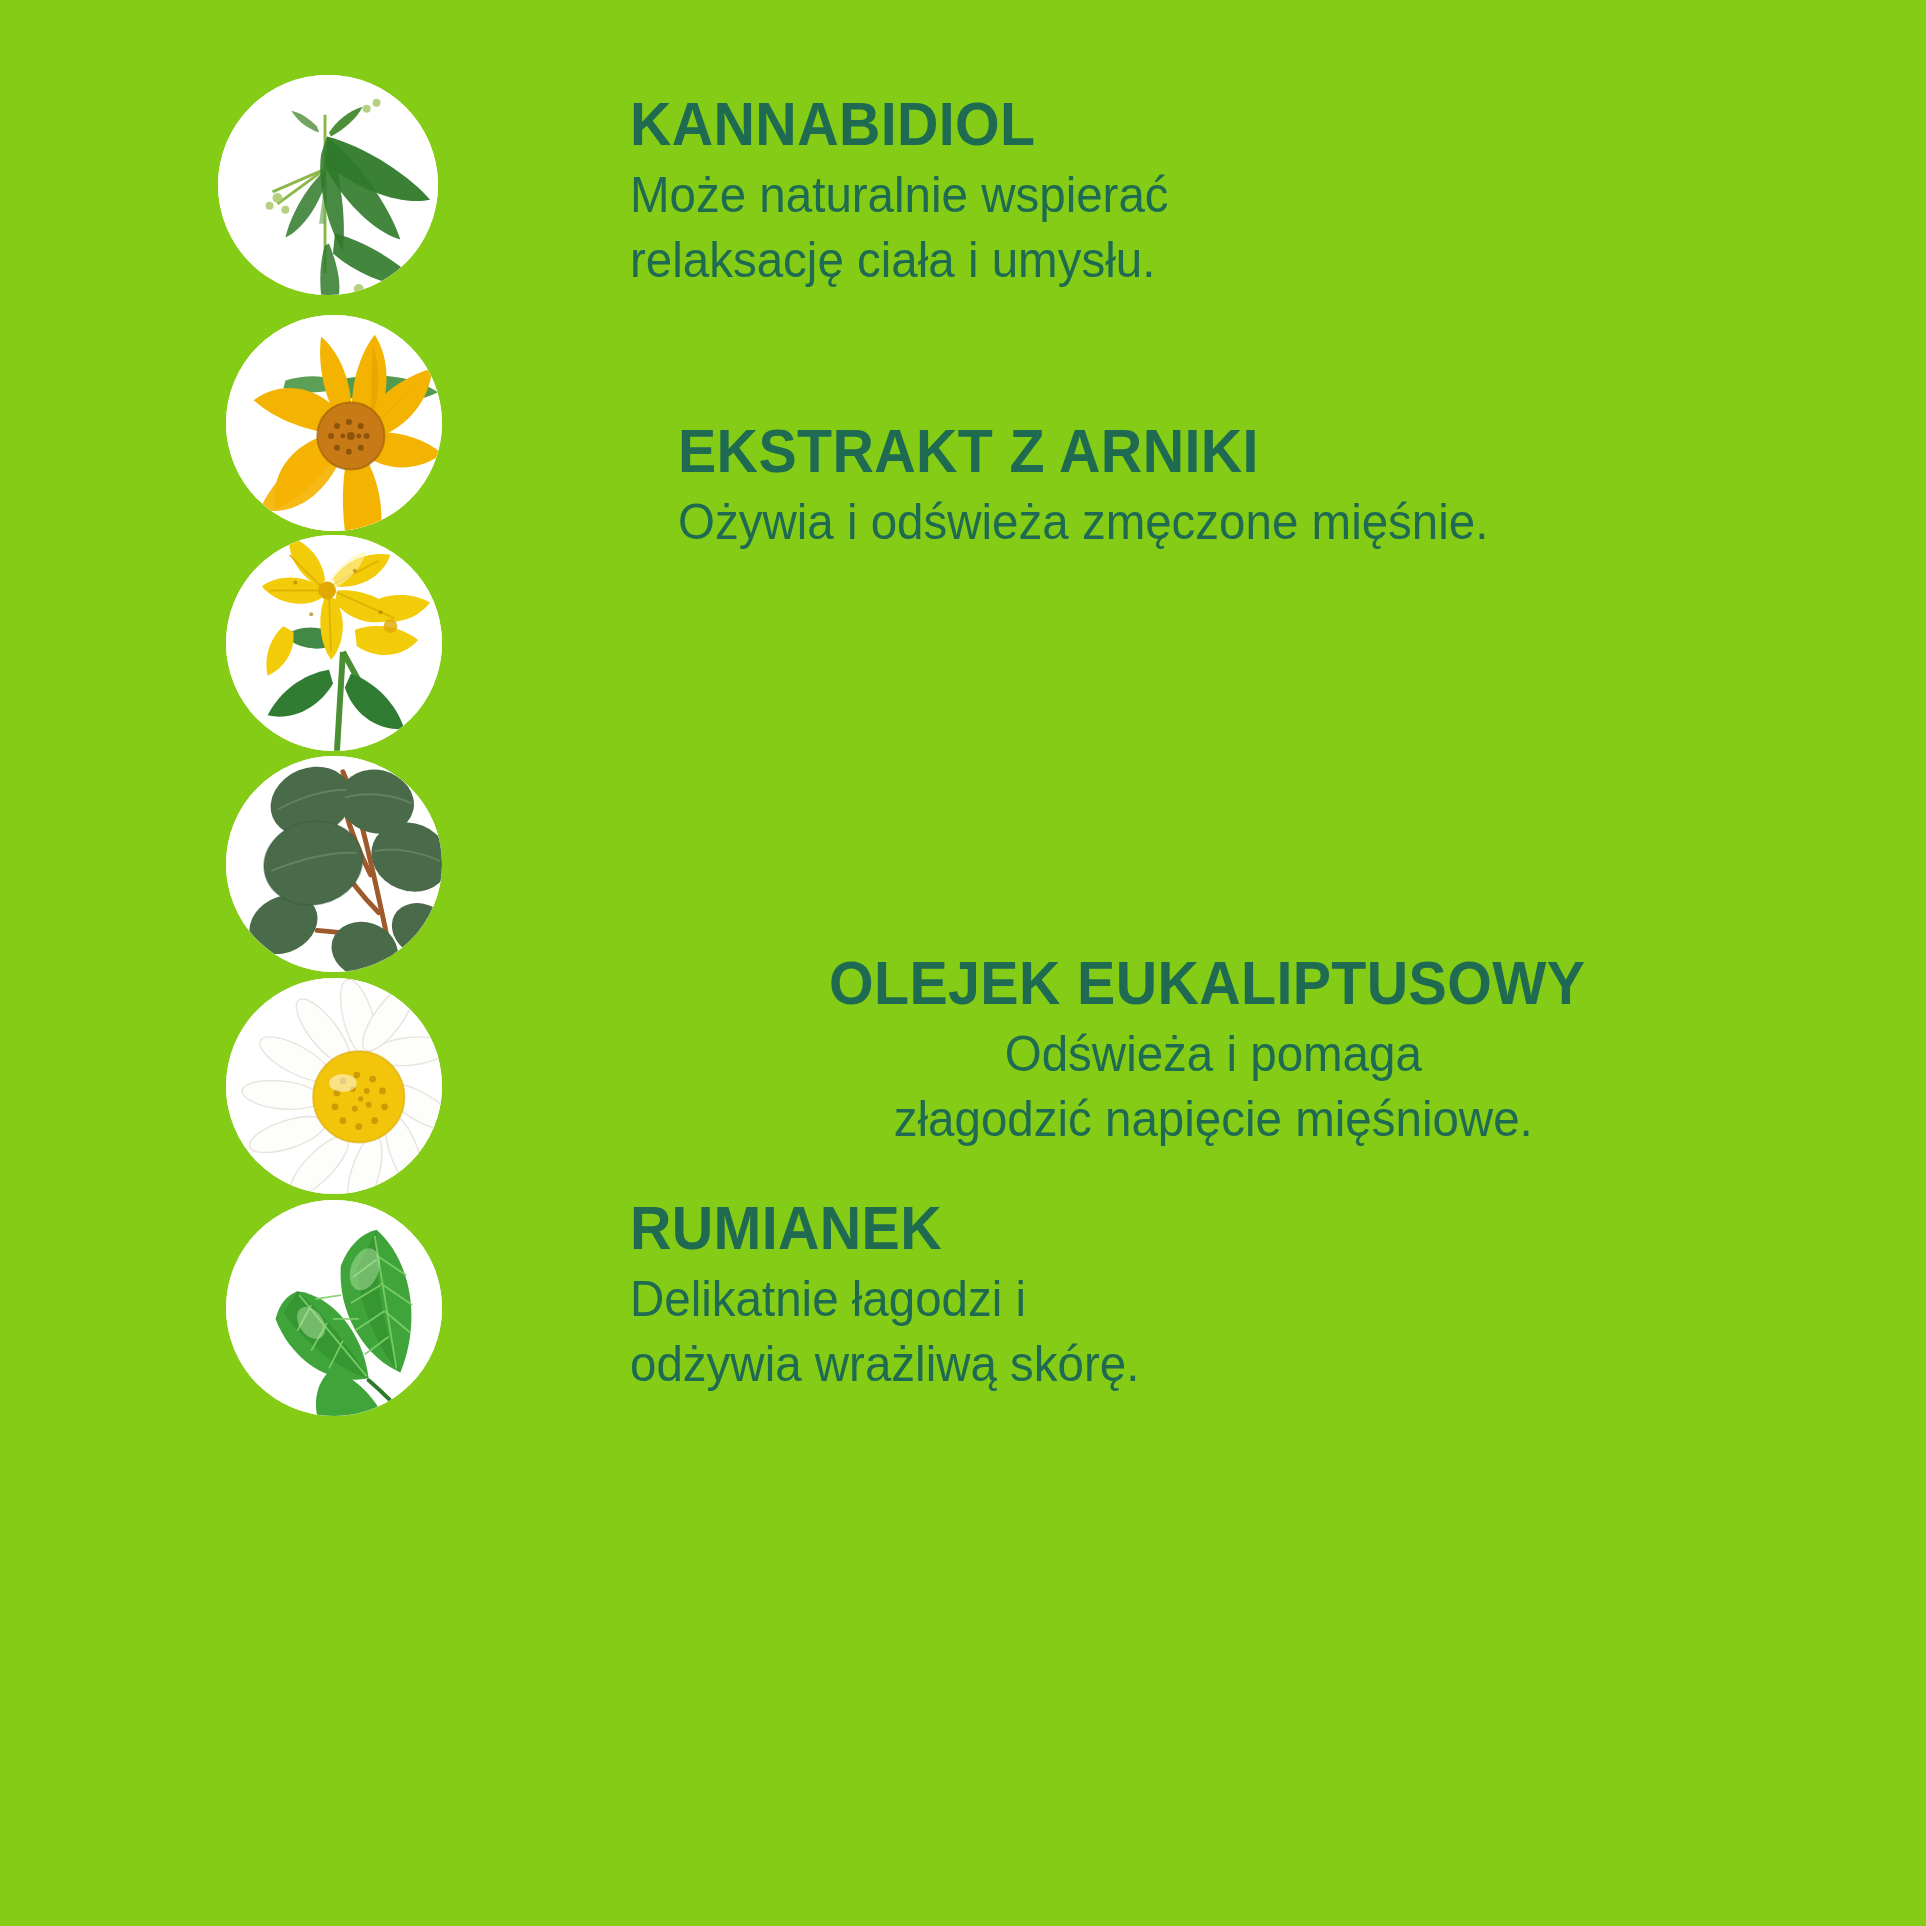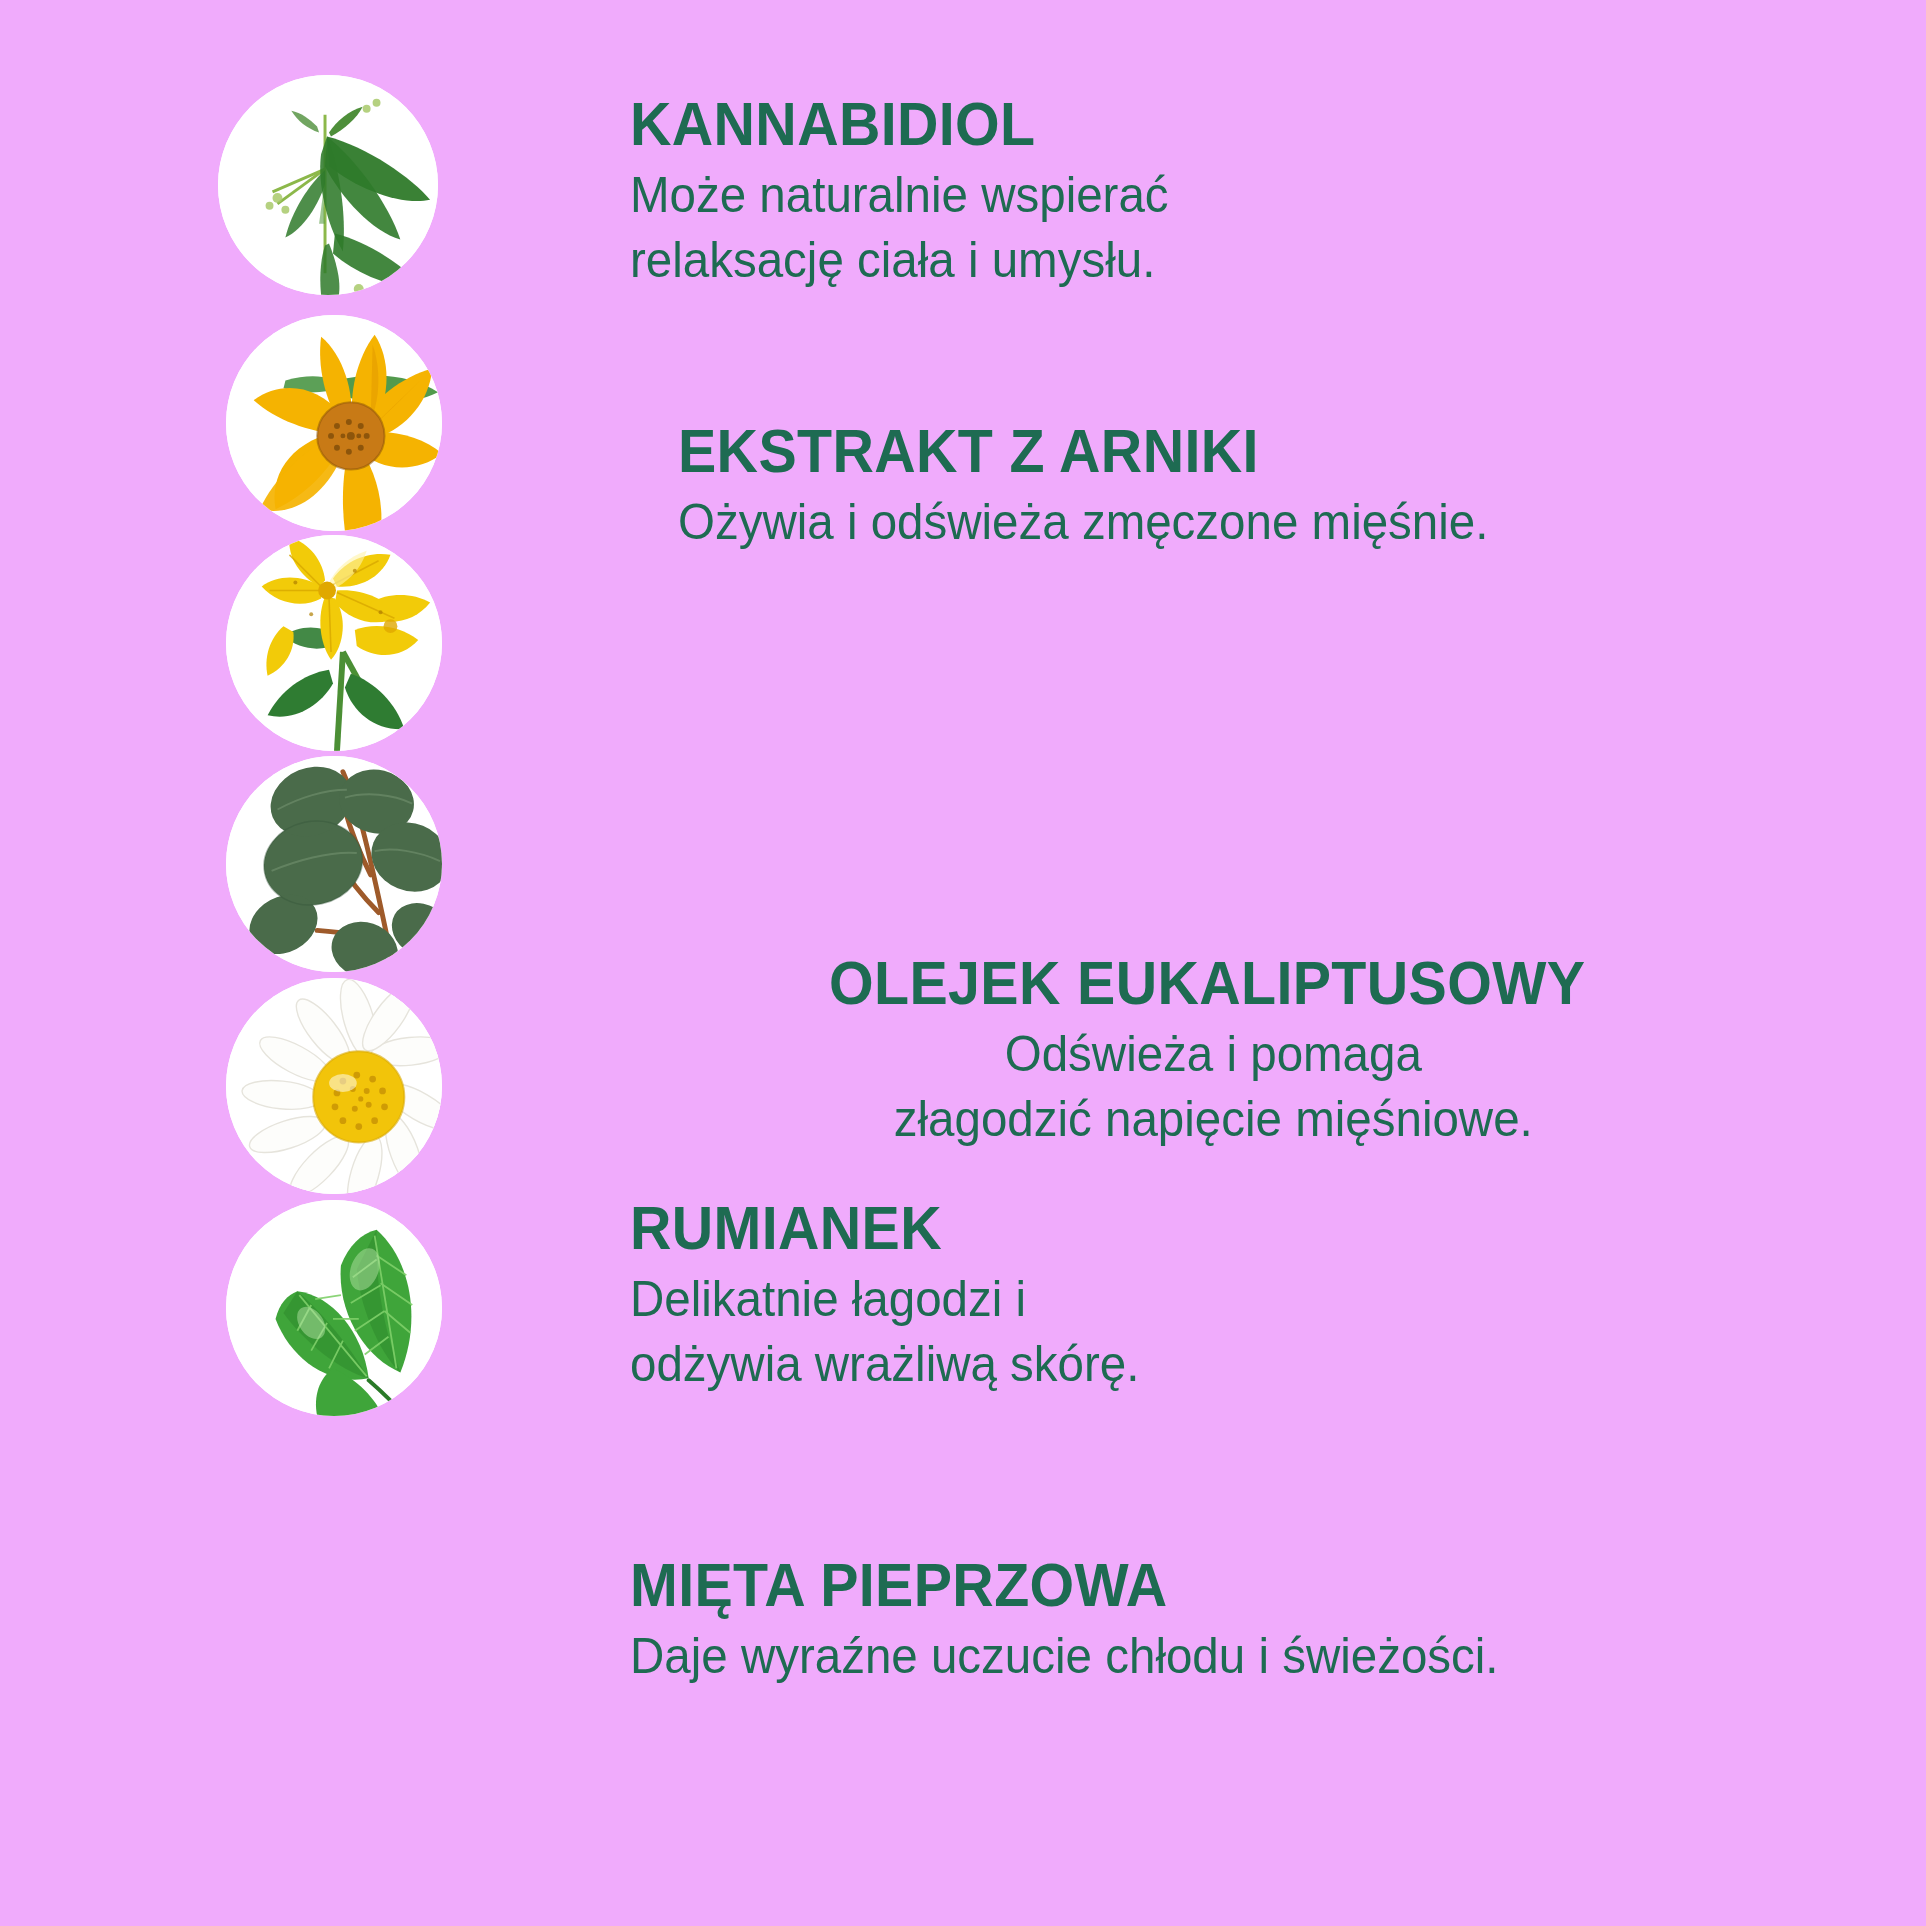--- a/index.html
+++ b/index.html
@@ -6,21 +6,21 @@
   body{
     width:1927px;height:1927px;
     background:#e8ece0;
     font-family:"Liberation Sans", sans-serif;
     overflow:hidden;
     position:relative;
   }
   #board{
     position:relative;
     width:1927px;height:1927px;
-    background:#f0abfc;
+    background:#84cc16;
   }
   .badge{
     position:absolute;
     border-radius:50%;
     background:#ffffff;
     overflow:hidden;
   }
   .badge svg{display:block;width:100%;height:100%;}
   .txt{
     position:absolute;
@@ -289,19 +289,15 @@
       </g>
       <g stroke="#2a7a28" stroke-width="4" fill="none" stroke-linecap="round">
         <path d="M144 182 C160 196 172 208 180 218"></path>
       </g>
       <g fill="#bfe8b0" opacity="0.45">
         <ellipse cx="140" cy="70" rx="14" ry="22" transform="rotate(20 140 70)"></ellipse>
         <ellipse cx="86" cy="124" rx="12" ry="18" transform="rotate(-35 86 124)"></ellipse>
       </g>
     </svg>
   </div>
-  <div class="txt" style="left:630px;top:1554px;width:1247px;">
-    <div class="title" style="font-size:61px;">MIĘTA PIEPRZOWA</div>
-    <div class="desc" style="font-size:50px;">Daje wyraźne uczucie chłodu i świeżości.</div>
-  </div>
 
 </div>
 
 
 </body></html>

